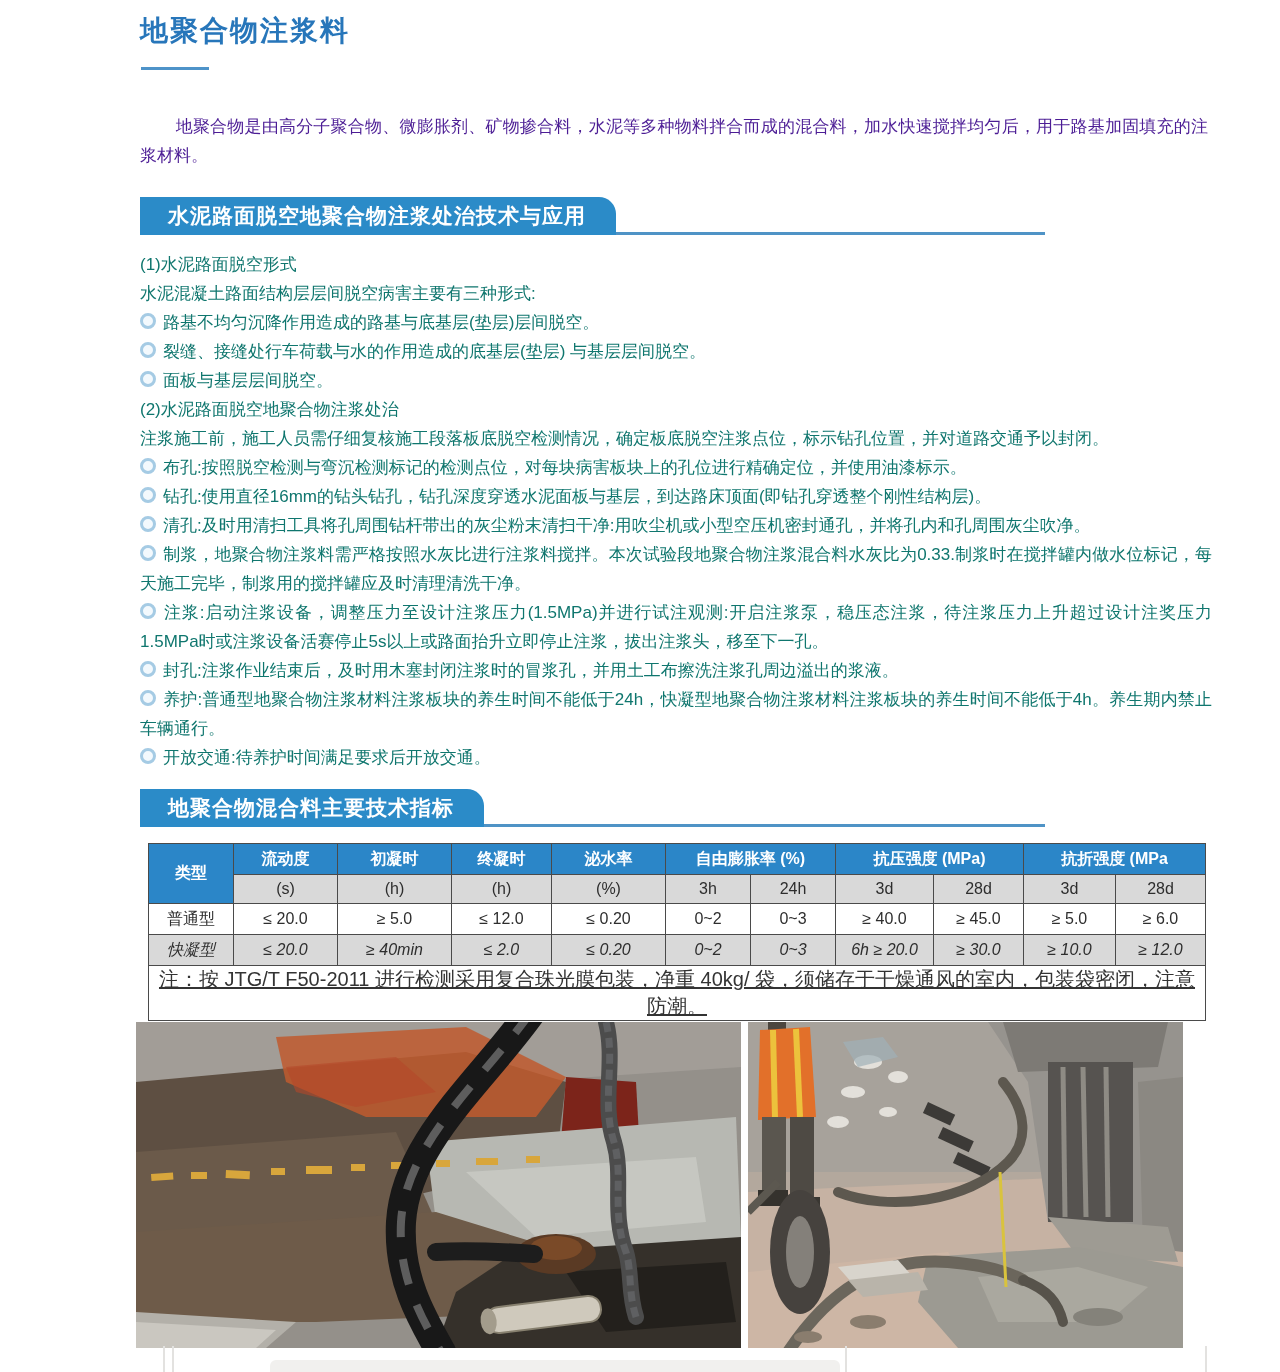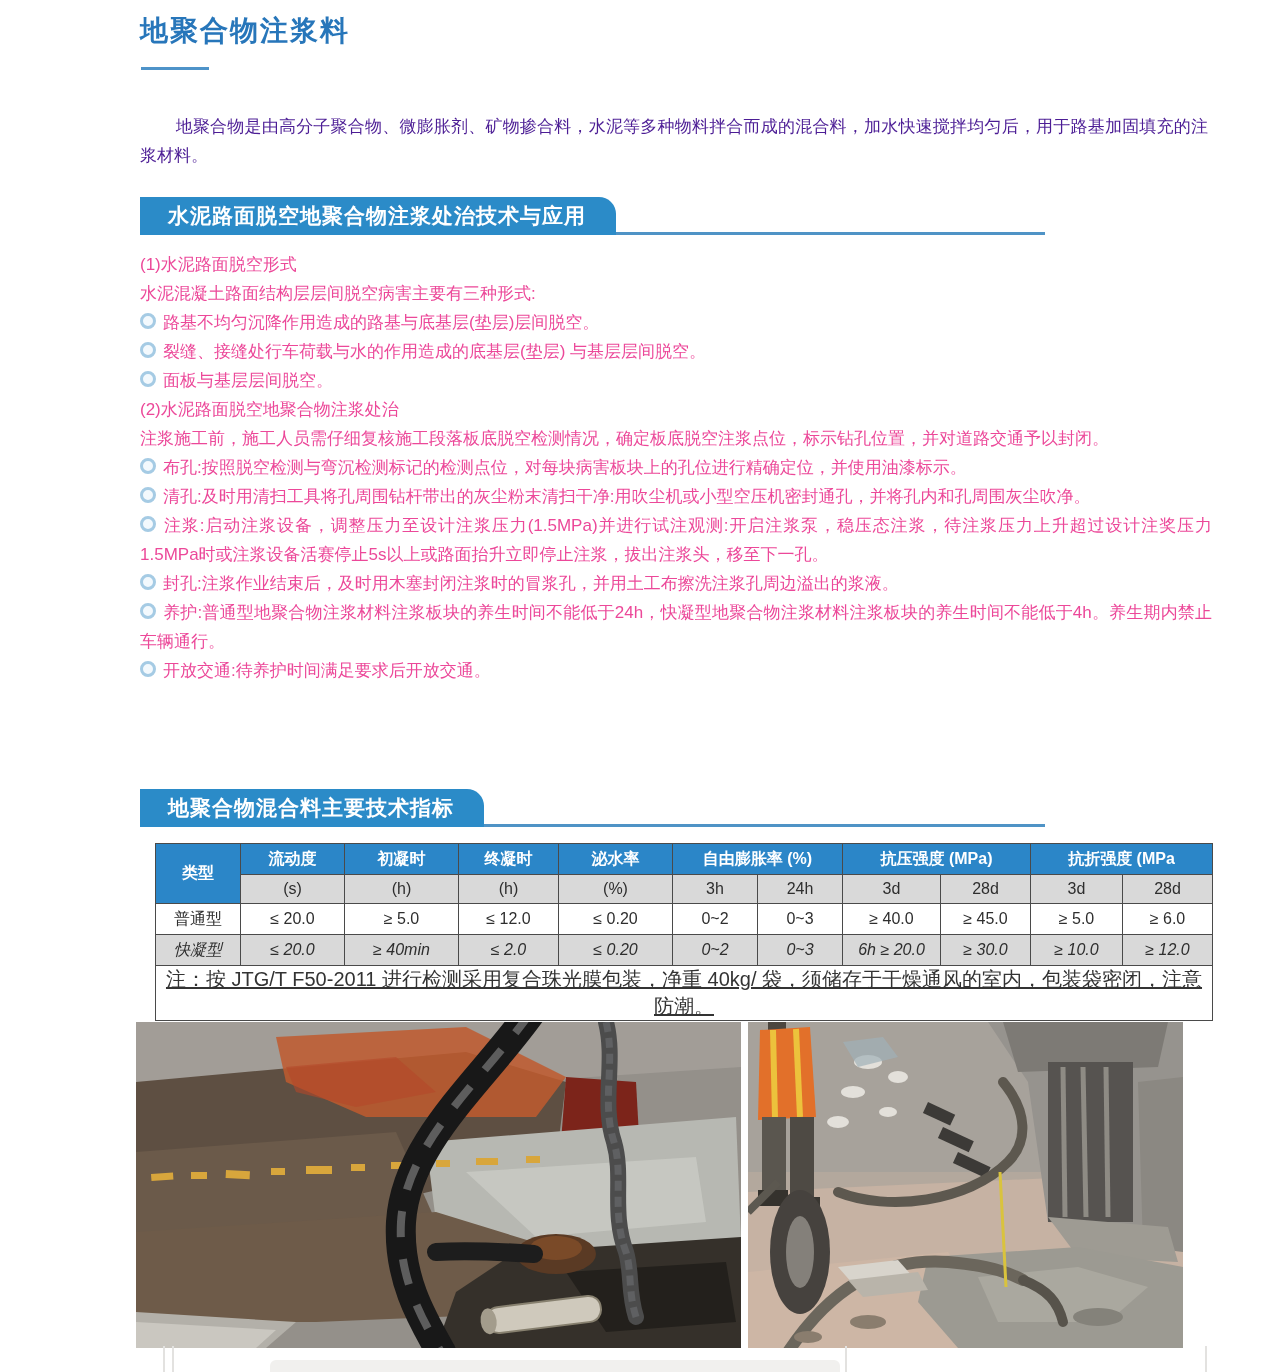--- a/index.html
+++ b/index.html
@@ -32,31 +32,31 @@
   .banner-line{position:absolute;left:0;bottom:0;width:905px;height:3px;background:#4f93c6;}
   .banner{
     position:absolute;left:0;top:0;height:38px;display:flex;align-items:center;
     background:#2b8bc8;color:#ffffff;font-size:21px;font-weight:bold;
     padding:0 30px 0 28px;border-radius:0 17px 0 0;letter-spacing:1px;white-space:nowrap;
   }
 
   
   .body-text{
     position:absolute;left:140px;top:250px;width:1072px;
-    font-size:17px;line-height:29px;color:#ec4899;text-align:justify;
+    font-size:17px;line-height:29px;color:#0f766e;text-align:justify;
   }
   .body-text .line{margin:0;}
   .ring{
     display:inline-block;width:10px;height:10px;border:3px solid #a5cbe4;border-radius:50%;
     background:#f3f9fd;margin-right:7px;vertical-align:-1px;
   }
 
   
   .spec-table{
-    position:absolute;left:155px;top:843px;border-collapse:collapse;table-layout:fixed;
+    position:absolute;left:148px;top:843px;border-collapse:collapse;table-layout:fixed;
     font-size:16px;color:#2e2e2e;border-radius:21px;
   }
   .spec-table th,.spec-table td{
     border:1px solid #4a4a4a;text-align:center;padding:0 2px;overflow:hidden;white-space:nowrap;
   }
   .spec-table .hblue{background:#2b86c8;color:#ffffff;font-weight:bold;height:30px;font-size:16px;}
   .spec-table .hgray{background:#d9d9d9;color:#2e2e2e;height:28px;font-weight:normal;}
   .spec-table .rwhite td{background:#ffffff;height:30px;}
   .spec-table .rgray td{background:#d9d9d9;height:30px;font-style:italic;}
   .spec-table .note-row td{background:#ffffff;height:40px;font-size:20px;color:#333333;white-space:normal;text-decoration:underline;}
@@ -87,21 +87,23 @@
 
   <div class="body-text" id="section1-body">
       <div class="line plain">(1)水泥路面脱空形式</div>
       <div class="line plain">水泥混凝土路面结构层层间脱空病害主要有三种形式:</div>
       <div class="line bullet"><span class="ring"></span>路基不均匀沉降作用造成的路基与底基层(垫层)层间脱空。</div>
       <div class="line bullet"><span class="ring"></span>裂缝、接缝处行车荷载与水的作用造成的底基层(垫层) 与基层层间脱空。</div>
       <div class="line bullet"><span class="ring"></span>面板与基层层间脱空。</div>
       <div class="line plain">(2)水泥路面脱空地聚合物注浆处治</div>
       <div class="line plain">注浆施工前，施工人员需仔细复核施工段落板底脱空检测情况，确定板底脱空注浆点位，标示钻孔位置，并对道路交通予以封闭。</div>
       <div class="line bullet"><span class="ring"></span>布孔:按照脱空检测与弯沉检测标记的检测点位，对每块病害板块上的孔位进行精确定位，并使用油漆标示。</div>
+      <div class="line bullet"><span class="ring"></span>钻孔:使用直径16mm的钻头钻孔，钻孔深度穿透水泥面板与基层，到达路床顶面(即钻孔穿透整个刚性结构层)。</div>
       <div class="line bullet"><span class="ring"></span>清孔:及时用清扫工具将孔周围钻杆带出的灰尘粉末清扫干净:用吹尘机或小型空压机密封通孔，并将孔内和孔周围灰尘吹净。</div>
+      <div class="line bullet"><span class="ring"></span>制浆，地聚合物注浆料需严格按照水灰比进行注浆料搅拌。本次试验段地聚合物注浆混合料水灰比为0.33.制浆时在搅拌罐内做水位标记，每天施工完毕，制浆用的搅拌罐应及时清理清洗干净。</div>
       <div class="line bullet"><span class="ring"></span>注浆:启动注浆设备，调整压力至设计注浆压力(1.5MPa)并进行试注观测:开启注浆泵，稳压态注浆，待注浆压力上升超过设计注奖压力1.5MPa时或注浆设备活赛停止5s以上或路面抬升立即停止注浆，拔出注浆头，移至下一孔。</div>
       <div class="line bullet"><span class="ring"></span>封孔:注浆作业结束后，及时用木塞封闭注浆时的冒浆孔，并用土工布擦洗注浆孔周边溢出的浆液。</div>
       <div class="line bullet"><span class="ring"></span>养护:普通型地聚合物注浆材料注浆板块的养生时间不能低于24h，快凝型地聚合物注浆材料注浆板块的养生时间不能低于4h。养生期内禁止车辆通行。</div>
       <div class="line bullet"><span class="ring"></span>开放交通:待养护时间满足要求后开放交通。</div>
     </div>
 
   <div class="banner-bar b2">
     <div class="banner-line"></div>
     <div class="banner">地聚合物混合料主要技术指标</div>
   </div>

